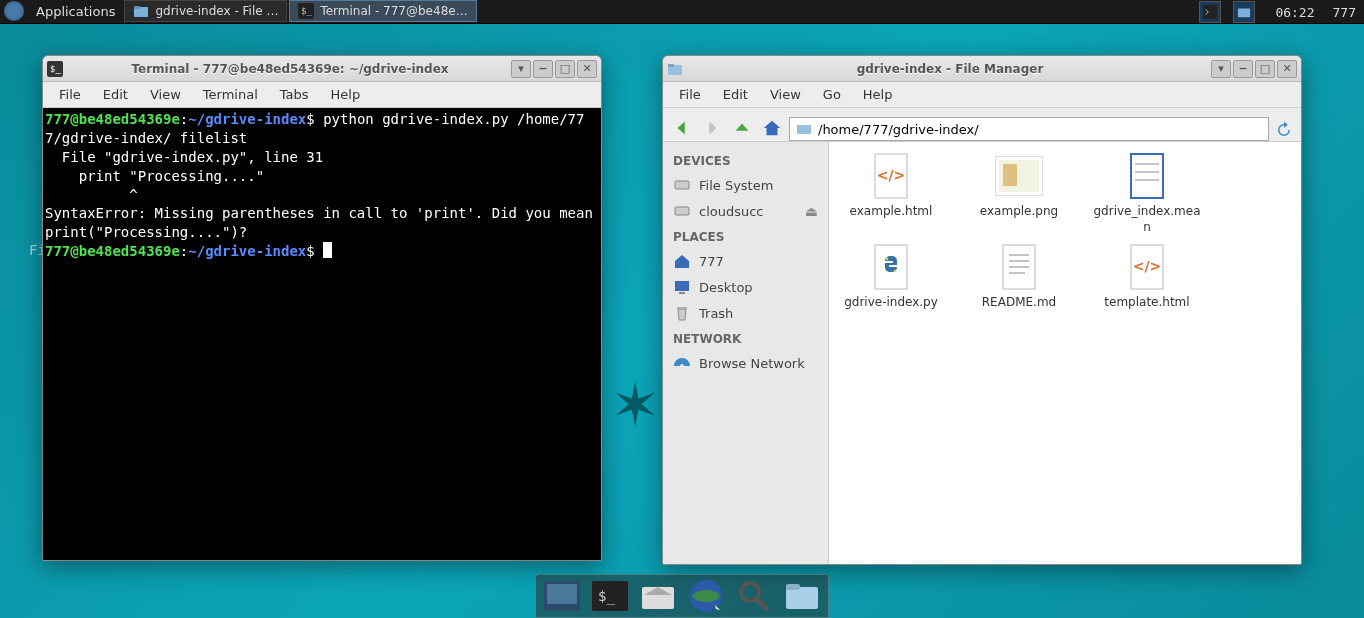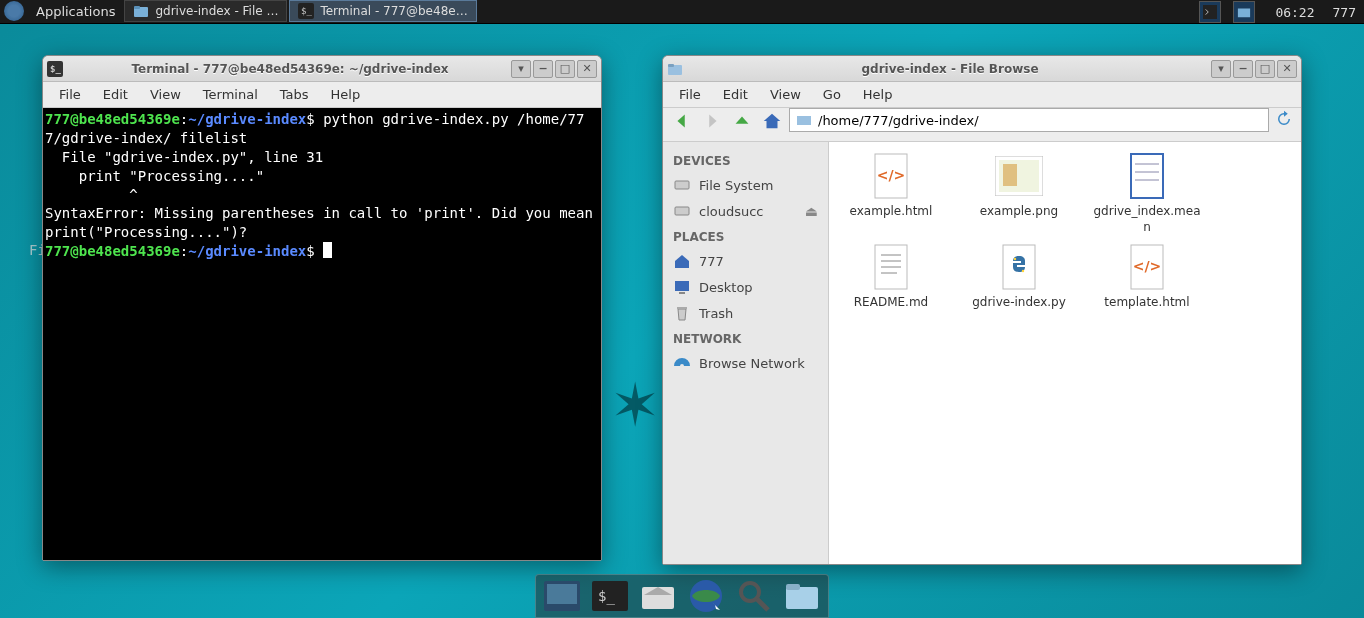--- a/index.html
+++ b/index.html
@@ -82,21 +82,21 @@
   line-height: 1.35;
 }
 .term-green { color: #4ee44e; font-weight: bold; }
 .term-blue { color: #5a8aff; font-weight: bold; }
 .cursor { display:inline-block; width: 9px; height: 16px; background:#fff; vertical-align: -2px; }
 
 
 #fm-window { left: 662px; top: 55px; width: 640px; height: 510px; }
 .fm-toolbar {
   height: 34px; background: #ededed; border-bottom: 1px solid #ccc;
-  display: flex; align-items: flex-start; padding: 0 6px; gap: 4px;
+  display: flex; align-items: flex-end; padding: 0 6px; gap: 4px;
 }
 .nav-btn { width: 26px; height: 26px; display:flex; align-items:center; justify-content:center; cursor:pointer; }
 .pathbar {
   flex: 1; height: 24px; background: #fff; border: 1px solid #aaa;
   display: flex; align-items: center; padding: 0 6px; gap: 6px;
 }
 .refresh-btn { width: 22px; height: 22px; cursor:pointer; display:flex;align-items:center;justify-content:center; }
 .fm-split { flex: 1; display: flex; overflow: hidden; }
 .fm-sidebar {
   width: 166px; background: #e8e8e8; border-right: 1px solid #ccc;
@@ -200,21 +200,21 @@
 <span>SyntaxError: Missing parentheses in call to 'print'. Did you mean print("Processing....")?</span>
 <span class="term-green">777@be48ed54369e</span>:<span class="term-blue">~/gdrive-index</span>$ <span class="cursor"></span></div>
 </div>
 
 <div class="window" id="fm-window">
   <div class="titlebar">
     <svg class="title-icon" viewBox="0 0 16 16">
         <rect x="1" y="4" width="14" height="10" rx="1" fill="#9ac0e0"></rect>
         <rect x="1" y="3" width="6" height="3" rx="1" fill="#7aa0c0"></rect>
       </svg>
-    <span class="title-text">gdrive-index - File Browse</span>
+    <span class="title-text">gdrive-index - File Manager</span>
     <div class="win-btns">
       <div class="win-btn">▾</div>
       <div class="win-btn">−</div>
       <div class="win-btn">□</div>
       <div class="win-btn">✕</div>
     </div>
   </div>
   <div class="menubar">
     <span class="menu-item">File</span>
     <span class="menu-item">Edit</span>
@@ -328,43 +328,43 @@
               <line x1="8" y1="20" x2="32" y2="20" stroke="#88a"></line>
               <line x1="8" y1="28" x2="32" y2="28" stroke="#88a"></line>
             </svg>
           </div>
         <span class="file-label">gdrive_index.mean</span>
       </div>
       <div class="file-item">
         <div class="file-icon">
             <svg width="40" height="48" viewBox="0 0 40 48">
               <rect x="4" y="2" width="32" height="44" fill="#fff" stroke="#bbb"></rect>
+              <path d="M14 18c0-3 2-5 6-5s6 2 6 5v4h-8v2h8c0 3-2 5-6 5s-6-2-6-5v-4h8v-2h-8z" fill="#3572A5"></path>
+              <circle cx="16" cy="16" r="1.2" fill="#ffd43b"></circle>
+              <circle cx="24" cy="28" r="1.2" fill="#ffd43b"></circle>
+            </svg>
+          </div>
+        <span class="file-label">gdrive-index.py</span>
+      </div>
+      <div class="file-item">
+        <div class="file-icon">
+            <svg width="40" height="48" viewBox="0 0 40 48">
+              <rect x="4" y="2" width="32" height="44" fill="#fff" stroke="#bbb"></rect>
               <line x1="10" y1="12" x2="30" y2="12" stroke="#888"></line>
               <line x1="10" y1="18" x2="30" y2="18" stroke="#888"></line>
               <line x1="10" y1="24" x2="30" y2="24" stroke="#888"></line>
               <line x1="10" y1="30" x2="26" y2="30" stroke="#888"></line>
             </svg>
           </div>
         <span class="file-label">README.md</span>
       </div>
       <div class="file-item">
         <div class="file-icon">
             <svg width="40" height="48" viewBox="0 0 40 48">
               <rect x="4" y="2" width="32" height="44" fill="#fff" stroke="#bbb"></rect>
-              <path d="M14 18c0-3 2-5 6-5s6 2 6 5v4h-8v2h8c0 3-2 5-6 5s-6-2-6-5v-4h8v-2h-8z" fill="#3572A5"></path>
-              <circle cx="16" cy="16" r="1.2" fill="#ffd43b"></circle>
-              <circle cx="24" cy="28" r="1.2" fill="#ffd43b"></circle>
-            </svg>
-          </div>
-        <span class="file-label">gdrive-index.py</span>
-      </div>
-      <div class="file-item">
-        <div class="file-icon">
-            <svg width="40" height="48" viewBox="0 0 40 48">
-              <rect x="4" y="2" width="32" height="44" fill="#fff" stroke="#bbb"></rect>
               <text x="20" y="28" text-anchor="middle" font-size="14" fill="#e06a2a" font-weight="bold">&lt;/&gt;</text>
             </svg>
           </div>
         <span class="file-label">template.html</span>
       </div>
     </div>
   </div>
 </div>
 
 <div class="dock">

